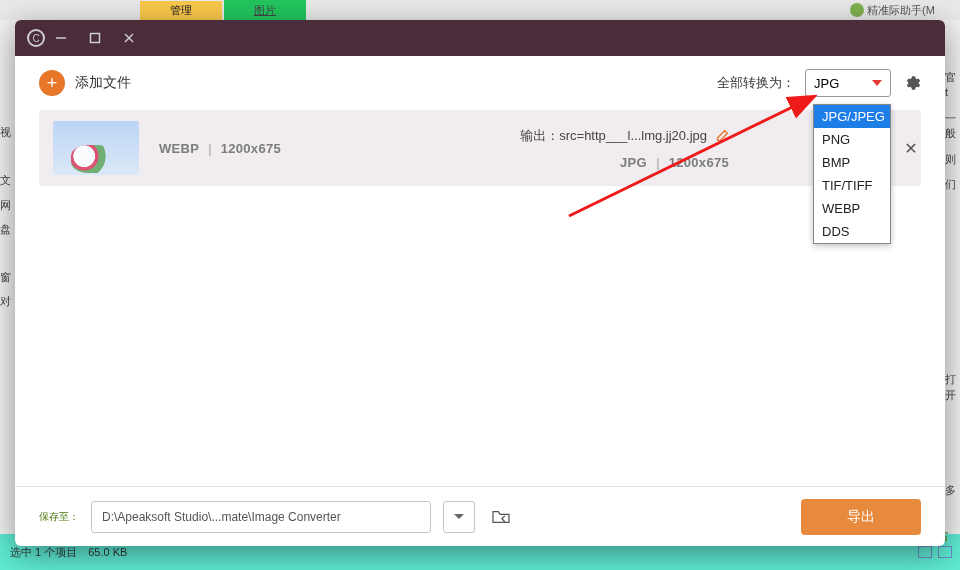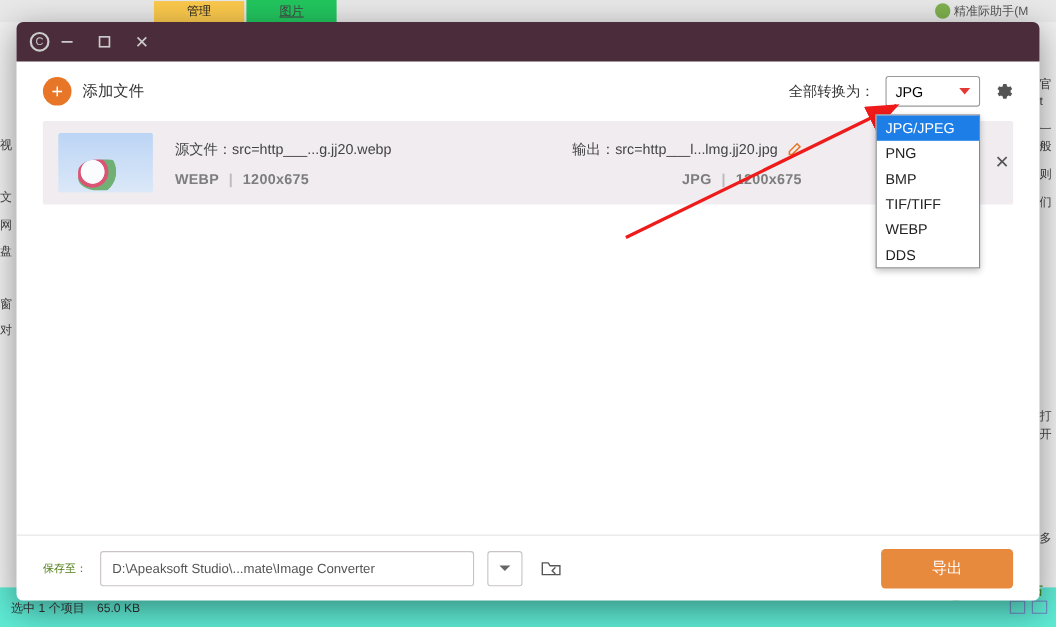--- a/index.html
+++ b/index.html
@@ -34,21 +34,21 @@
 
     .toolbar { height: 54px; display: flex; align-items: center; padding: 0 24px; }
     .add-btn { display: flex; align-items: center; gap: 10px; cursor: pointer; color: #333; font-size: 14px; }
     .add-icon { width: 26px; height: 26px; background: #e77628; border-radius: 50%; display: flex; align-items: center; justify-content: center; color: #fff; font-size: 18px; }
     .spacer { flex: 1; }
     .convert-label { font-size: 13px; color: #333; margin-right: 10px; }
 
     .format-select { position: relative; width: 86px; height: 28px; border: 1px solid #999; border-radius: 3px; display: flex; align-items: center; padding: 0 8px; background: #fff; cursor: pointer; font-size: 13px; }
     .caret { position: absolute; right: 8px; top: 50%; transform: translateY(-50%); width: 0; height: 0; border-left: 5px solid transparent; border-right: 5px solid transparent; border-top: 6px solid #e53935; }
 
-    .dropdown { position: absolute; top: 84px; right: 54px; width: 95px; background: #fff; border: 1px solid #888; box-shadow: 0 2px 6px rgba(0,0,0,0.25); z-index: 100; }
+    .dropdown { position: absolute; top: 84px; right: 54px; width: 78px; background: #fff; border: 1px solid #888; box-shadow: 0 2px 6px rgba(0,0,0,0.25); z-index: 100; }
     .dropdown-item { padding: 4px 8px; font-size: 13px; color: #222; cursor: pointer; }
     .dropdown-item.selected { background: #1e7ee8; color: #fff; }
 
     .gear { width: 18px; height: 18px; margin-left: 12px; cursor: pointer; }
     .gear svg { width: 18px; height: 18px; fill: #555; }
 
     .file-row { background: #f0ecef; margin: 0 24px; height: 76px; display: flex; align-items: center; padding: 0 14px; gap: 20px; position: relative; border-radius: 2px; }
     .thumb { width: 86px; height: 54px; background: linear-gradient(#bcd5f5, #dbe8f8); border-radius: 2px; overflow:hidden; position:relative; }
     .thumb::after { content:""; position:absolute; bottom:2px; left:18px; width:44px; height:28px; background: radial-gradient(circle at 30% 40%, #fff 0 30%, #d46 32% 40%, #6a6 42% 60%, transparent 62%); opacity:0.9; border-radius:40%;}
     .col { display: flex; flex-direction: column; gap: 10px; font-size: 13px; color: #444; }
@@ -165,24 +165,20 @@
     <div class="dropdown-item">PNG</div>
     <div class="dropdown-item">BMP</div>
     <div class="dropdown-item">TIF/TIFF</div>
     <div class="dropdown-item">WEBP</div>
     <div class="dropdown-item">DDS</div>
   </div>
 
   <div class="file-row">
     <div class="thumb"></div>
     <div class="col col-src">
-      <div class="row-line">
-        <span>源文件：</span>
-        <span>src=http___...g.jj20.webp</span>
-      </div>
       <div class="meta">
         <span>WEBP</span>
         <span class="sep">|</span>
         <span>1200x675</span>
       </div>
     </div>
     <div class="col col-out">
       <div class="row-line">
         <span>输出：</span>
         <span>src=http___l...lmg.jj20.jpg</span>

